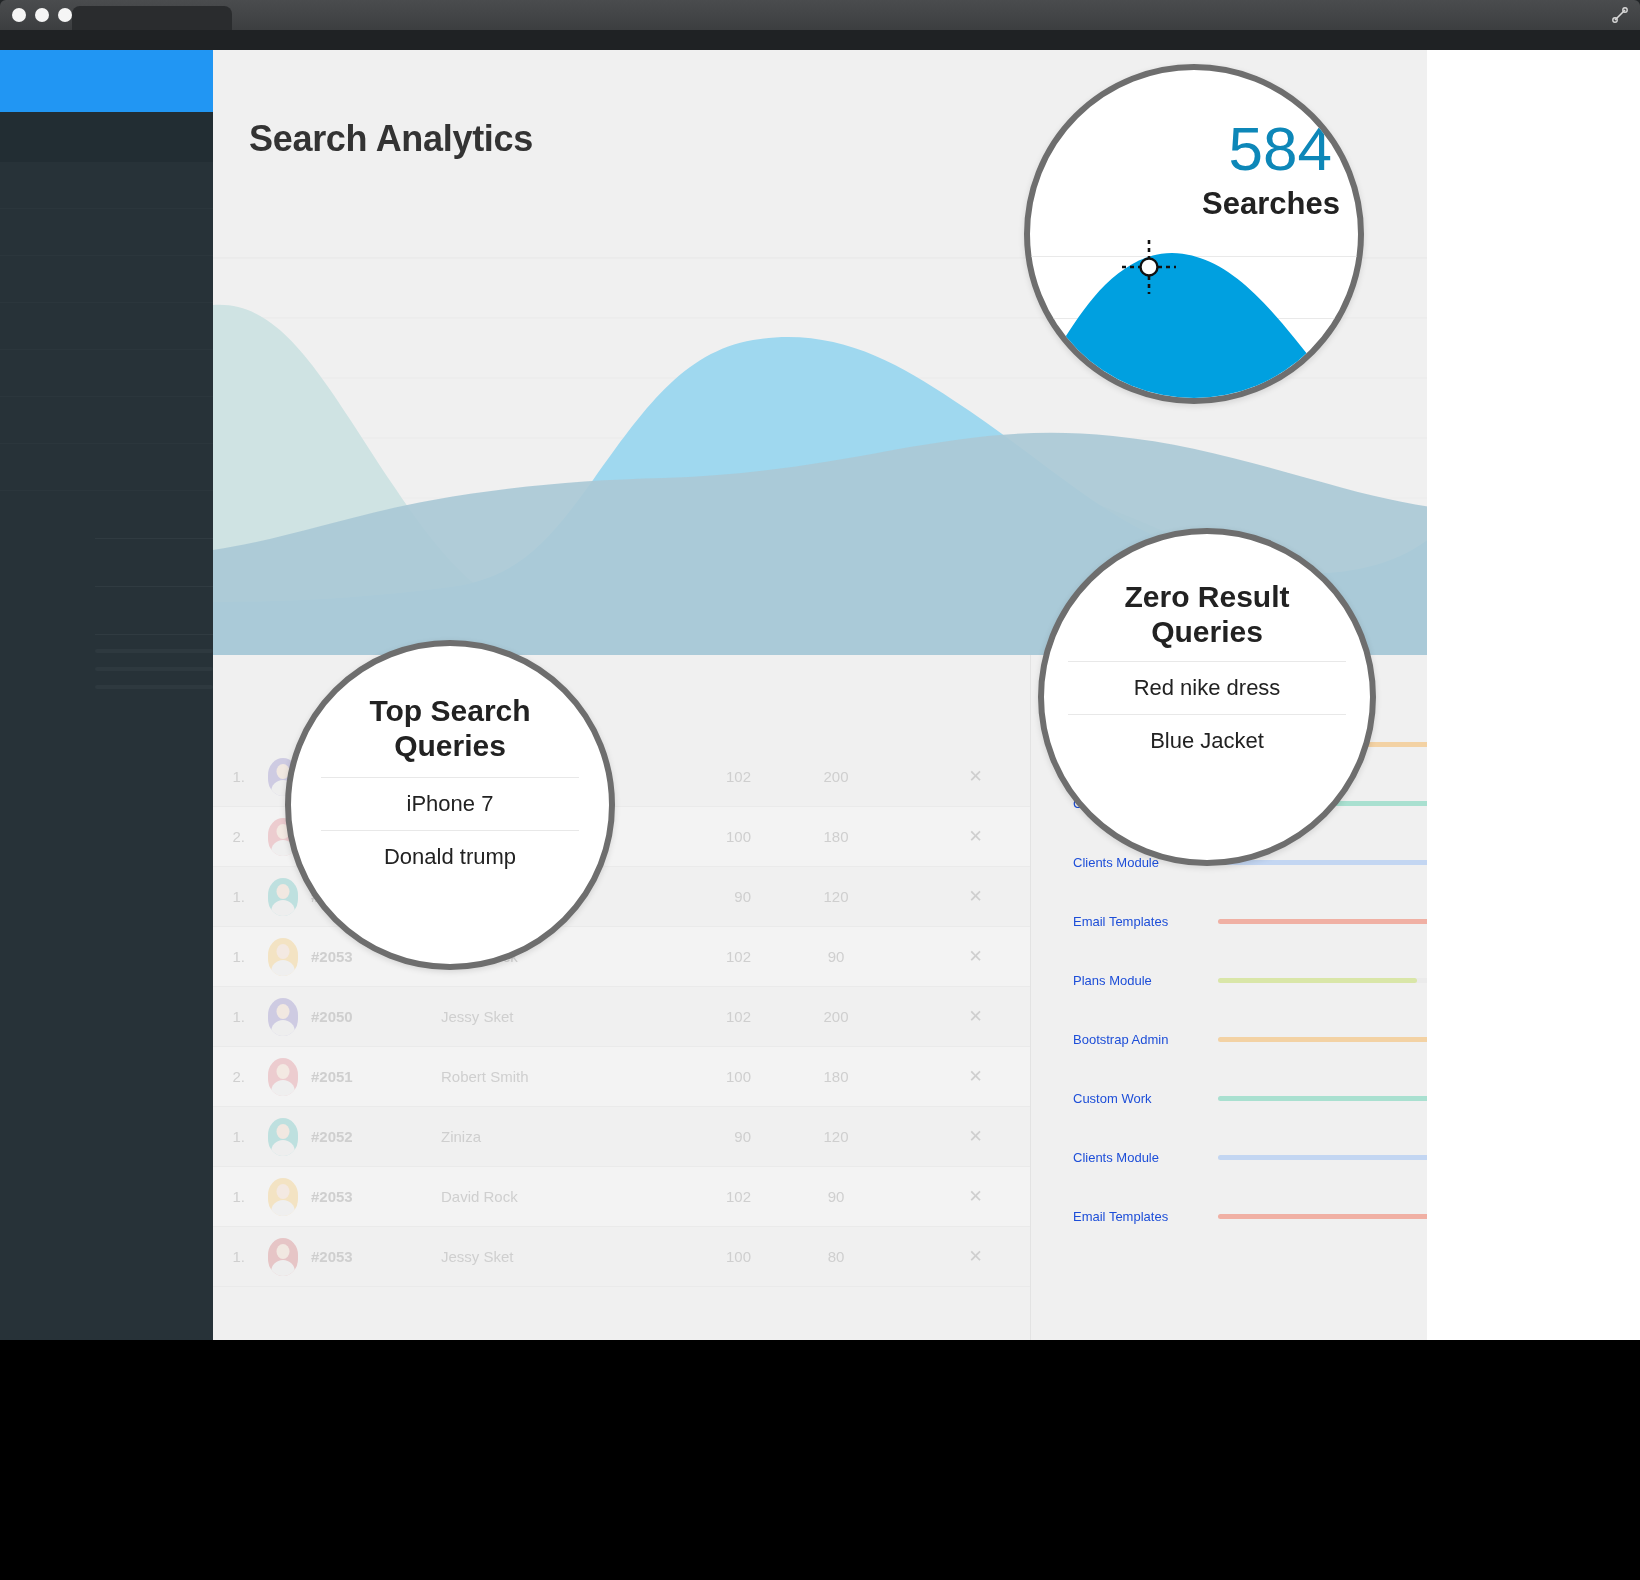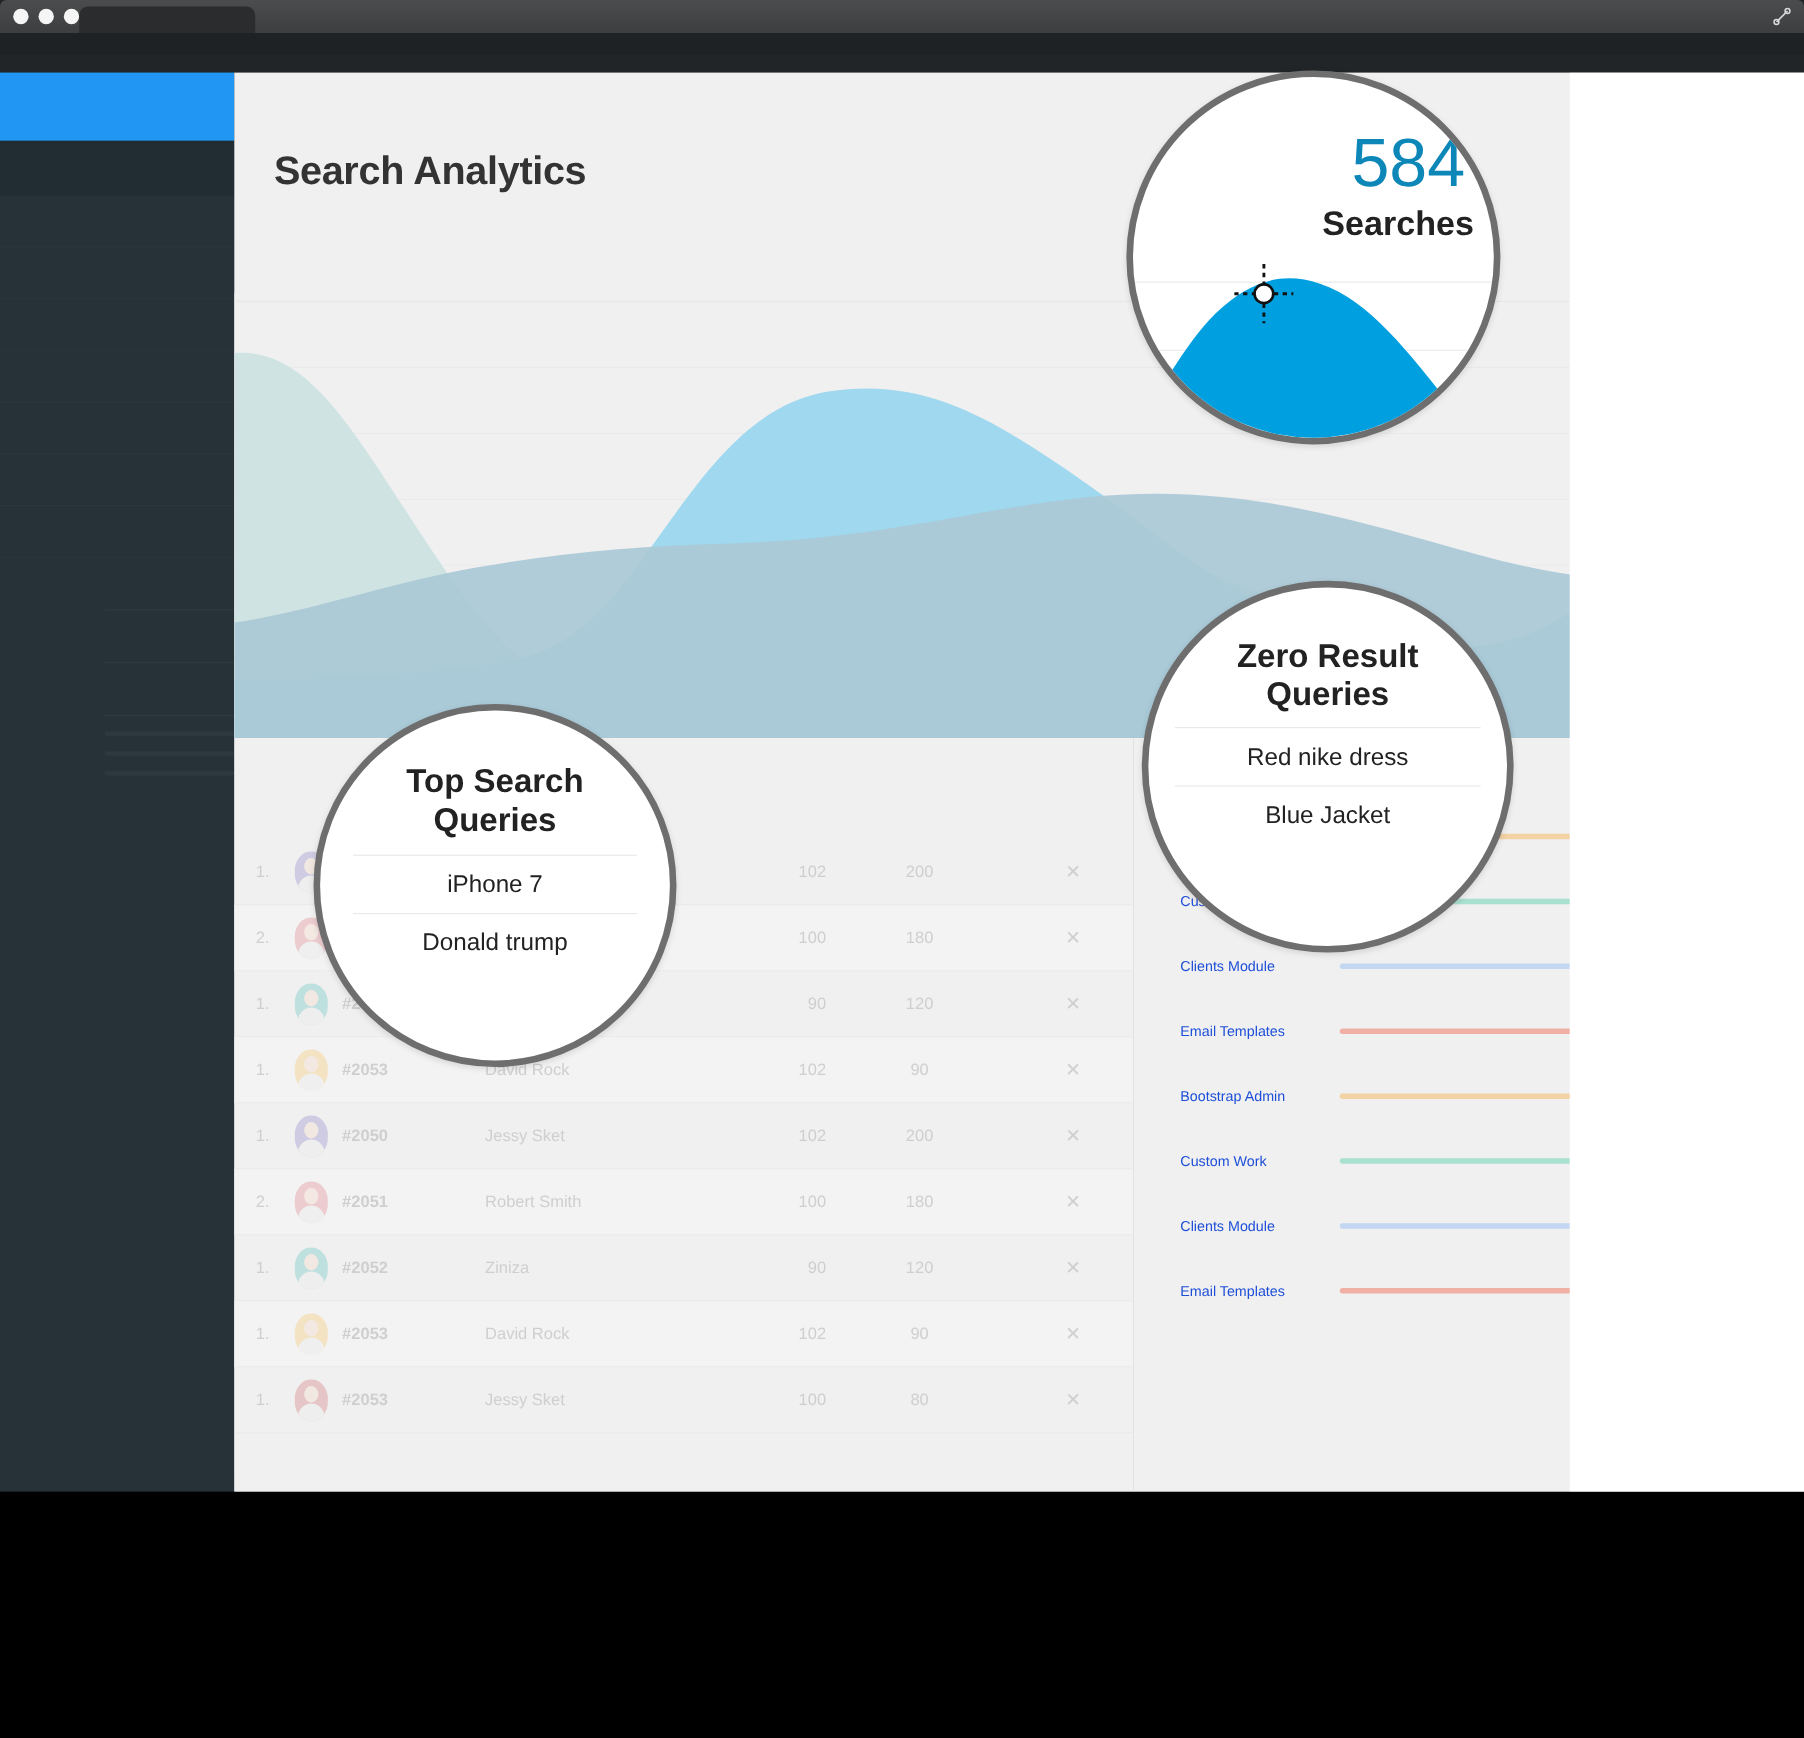--- a/index.html
+++ b/index.html
@@ -53,21 +53,21 @@
     position: absolute; left: 0; top: 30px; width: 1640px; height: 20px;
     background: #1f2224;
   }
   .chrome-strip {
     position: absolute; left: 10px; top: 42px; width: 1620px; height: 4px;
     background: #2c2f31; border-radius: 2px;
   }
 
   
   .app {
-    position: absolute; left: 0; top: 66px;
+    position: absolute; left: 0; top: 50px;
     width: 1640px; height: 1180px;
     display: flex;
   }
 
   
   .sidebar {
     width: 213px; height: 1290px;
     background: #273238;
     flex: 0 0 213px;
     position: relative;
@@ -464,20 +464,26 @@
                   <div class="bar-fill" style="width:99%;background:#c3d6f2"></div>
                 </div>
             </div>
             <div class="bar-row">
               <div class="bar-label">Email Templates</div>
               <div class="bar-track">
                   <div class="bar-fill" style="width:77%;background:#f0b0a4"></div>
                 </div>
             </div>
             <div class="bar-row">
+              <div class="bar-label">Plans Module</div>
+              <div class="bar-track">
+                  <div class="bar-fill" style="width:52%;background:#d9e6a8"></div>
+                </div>
+            </div>
+            <div class="bar-row">
               <div class="bar-label">Bootstrap Admin</div>
               <div class="bar-track">
                   <div class="bar-fill" style="width:86%;background:#f3d2a4"></div>
                 </div>
             </div>
             <div class="bar-row">
               <div class="bar-label">Custom Work</div>
               <div class="bar-track">
                   <div class="bar-fill" style="width:68%;background:#a9e0d0"></div>
                 </div>

